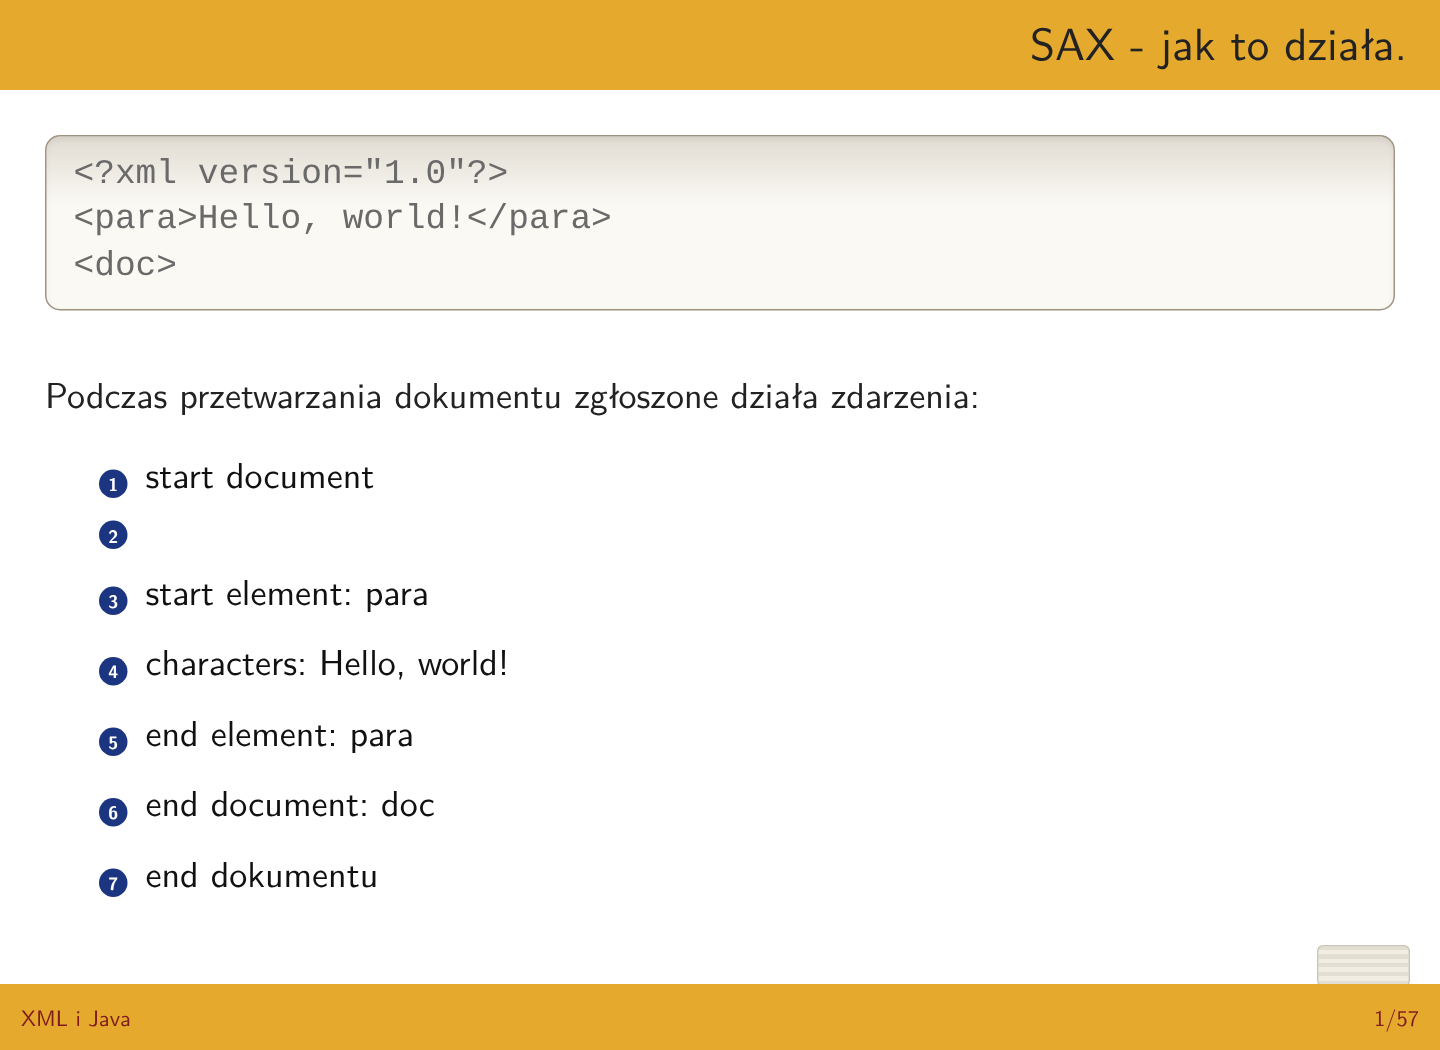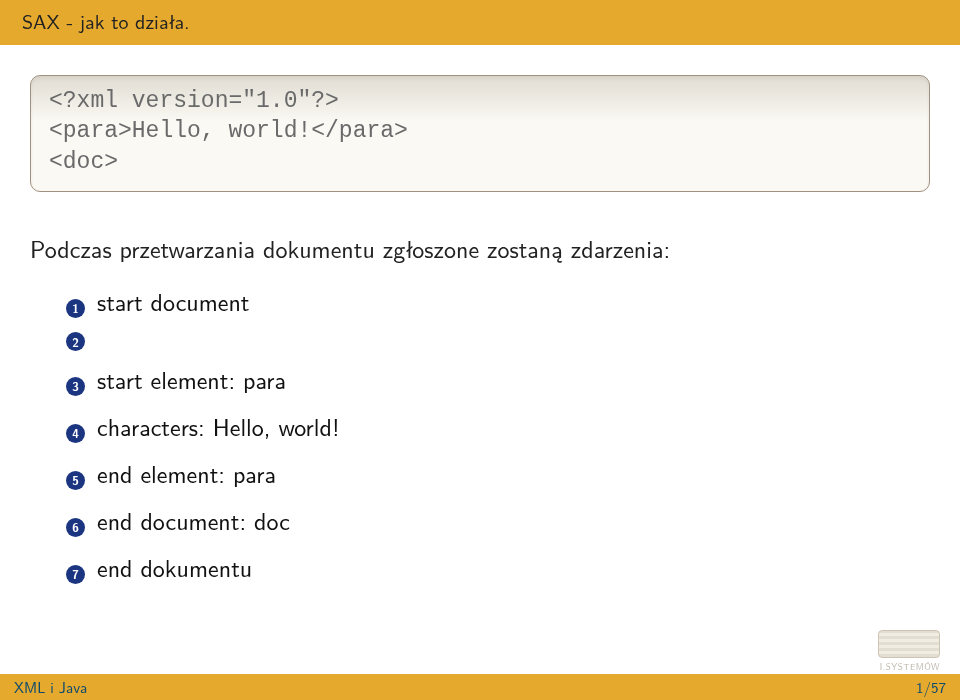--- a/index.html
+++ b/index.html
@@ -8,22 +8,23 @@
     height: 700px;
     background: #fff;
     font-family: "Latin Modern Sans", "Computer Modern Sans", Verdana, sans-serif;
     position: relative;
     overflow: hidden;
   }
   .title-band {
     background: #e5a92e;
     padding: 6px 22px 10px 22px;
     color: #222;
-    font-size: 20px;
+    font-size: 30px;
     font-weight: 400;
+    text-align: right;
   }
   .content {
     padding: 30px 30px 0 30px;
   }
   .code-box {
     border: 1px solid #9f9280;
     border-radius: 10px;
     background: linear-gradient(to bottom, #e0dcd2 0%, #fbf9f4 40%);
     padding: 10px 18px 14px 18px;
     font-family: "Courier New", Courier, monospace;
@@ -63,27 +64,27 @@
     flex-shrink: 0;
     position: relative;
     top: 2px;
   }
   .footer {
     position: absolute;
     bottom: 0;
     left: 0;
     right: 0;
     background: #e5a92e;
-    height: 26px;
+    height: 44px;
     display: flex;
     justify-content: space-between;
     align-items: center;
     padding: 0 14px;
     font-size: 15px;
-    color: #0c4a6e;
+    color: #7f1d1d;
   }
   .logo {
     position: absolute;
     right: 20px;
     bottom: 30px;
     width: 62px;
     height: 40px;
     opacity: 0.5;
   }
   .logo-box {
@@ -109,21 +110,21 @@
 </div>
 
 <div class="content">
 
   <div class="code-box">
     <div>&lt;?xml version="1.0"?&gt;</div>
     <div>&lt;para&gt;Hello, world!&lt;/para&gt;</div>
     <div>&lt;doc&gt;</div>
   </div>
 
-  <div class="intro">Podczas przetwarzania dokumentu zgłoszone zostaną zdarzenia:</div>
+  <div class="intro">Podczas przetwarzania dokumentu zgłoszone działa zdarzenia:</div>
 
   <div class="list">
     <div class="list-item">
       <span class="bullet">1</span>
       <span>start document</span>
     </div>
     <div class="list-item">
       <span class="bullet">2</span>
     </div>
     <div class="list-item">

